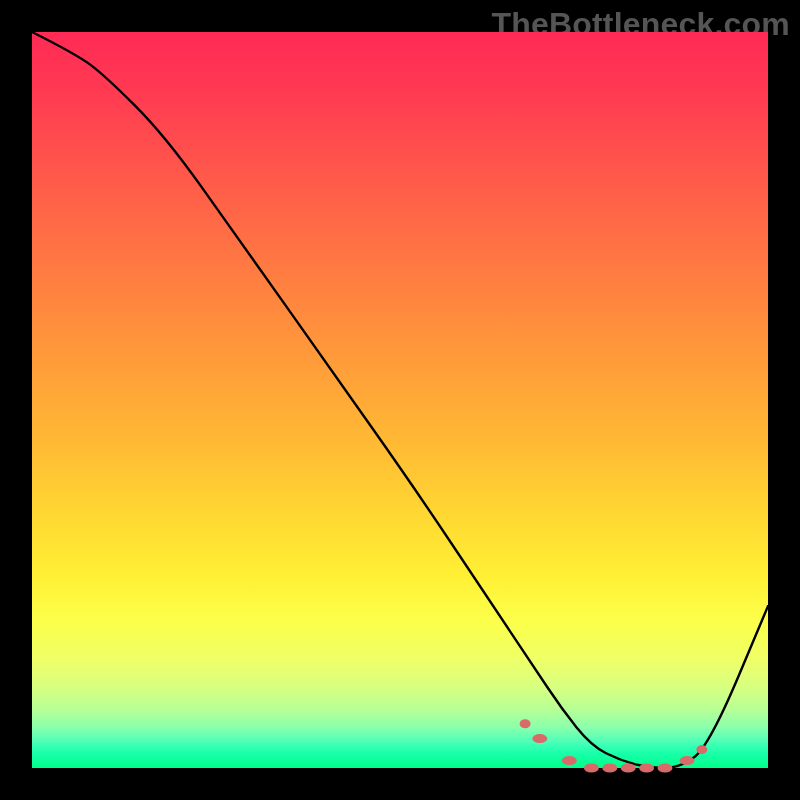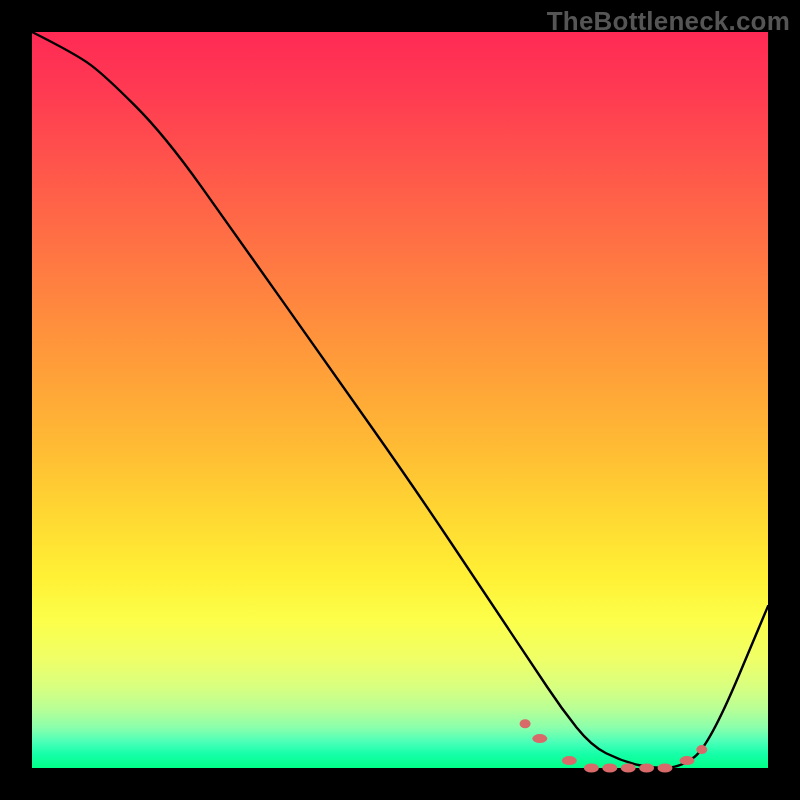--- a/index.html
+++ b/index.html
@@ -45,21 +45,21 @@
       #18ffaa 98%,
       #00ff88 100%
     );
   }
   .watermark {
     position: absolute;
     top: 6px;
     right: 10px;
     color: #555555;
     font-weight: bold;
-    font-size: 26px;
+    font-size: 32px;
     letter-spacing: 0.2px;
     user-select: none;
   }
   svg.curve {
     position: absolute;
     left: 0;
     top: 0;
     width: 736px;
     height: 736px;
     overflow: visible;

